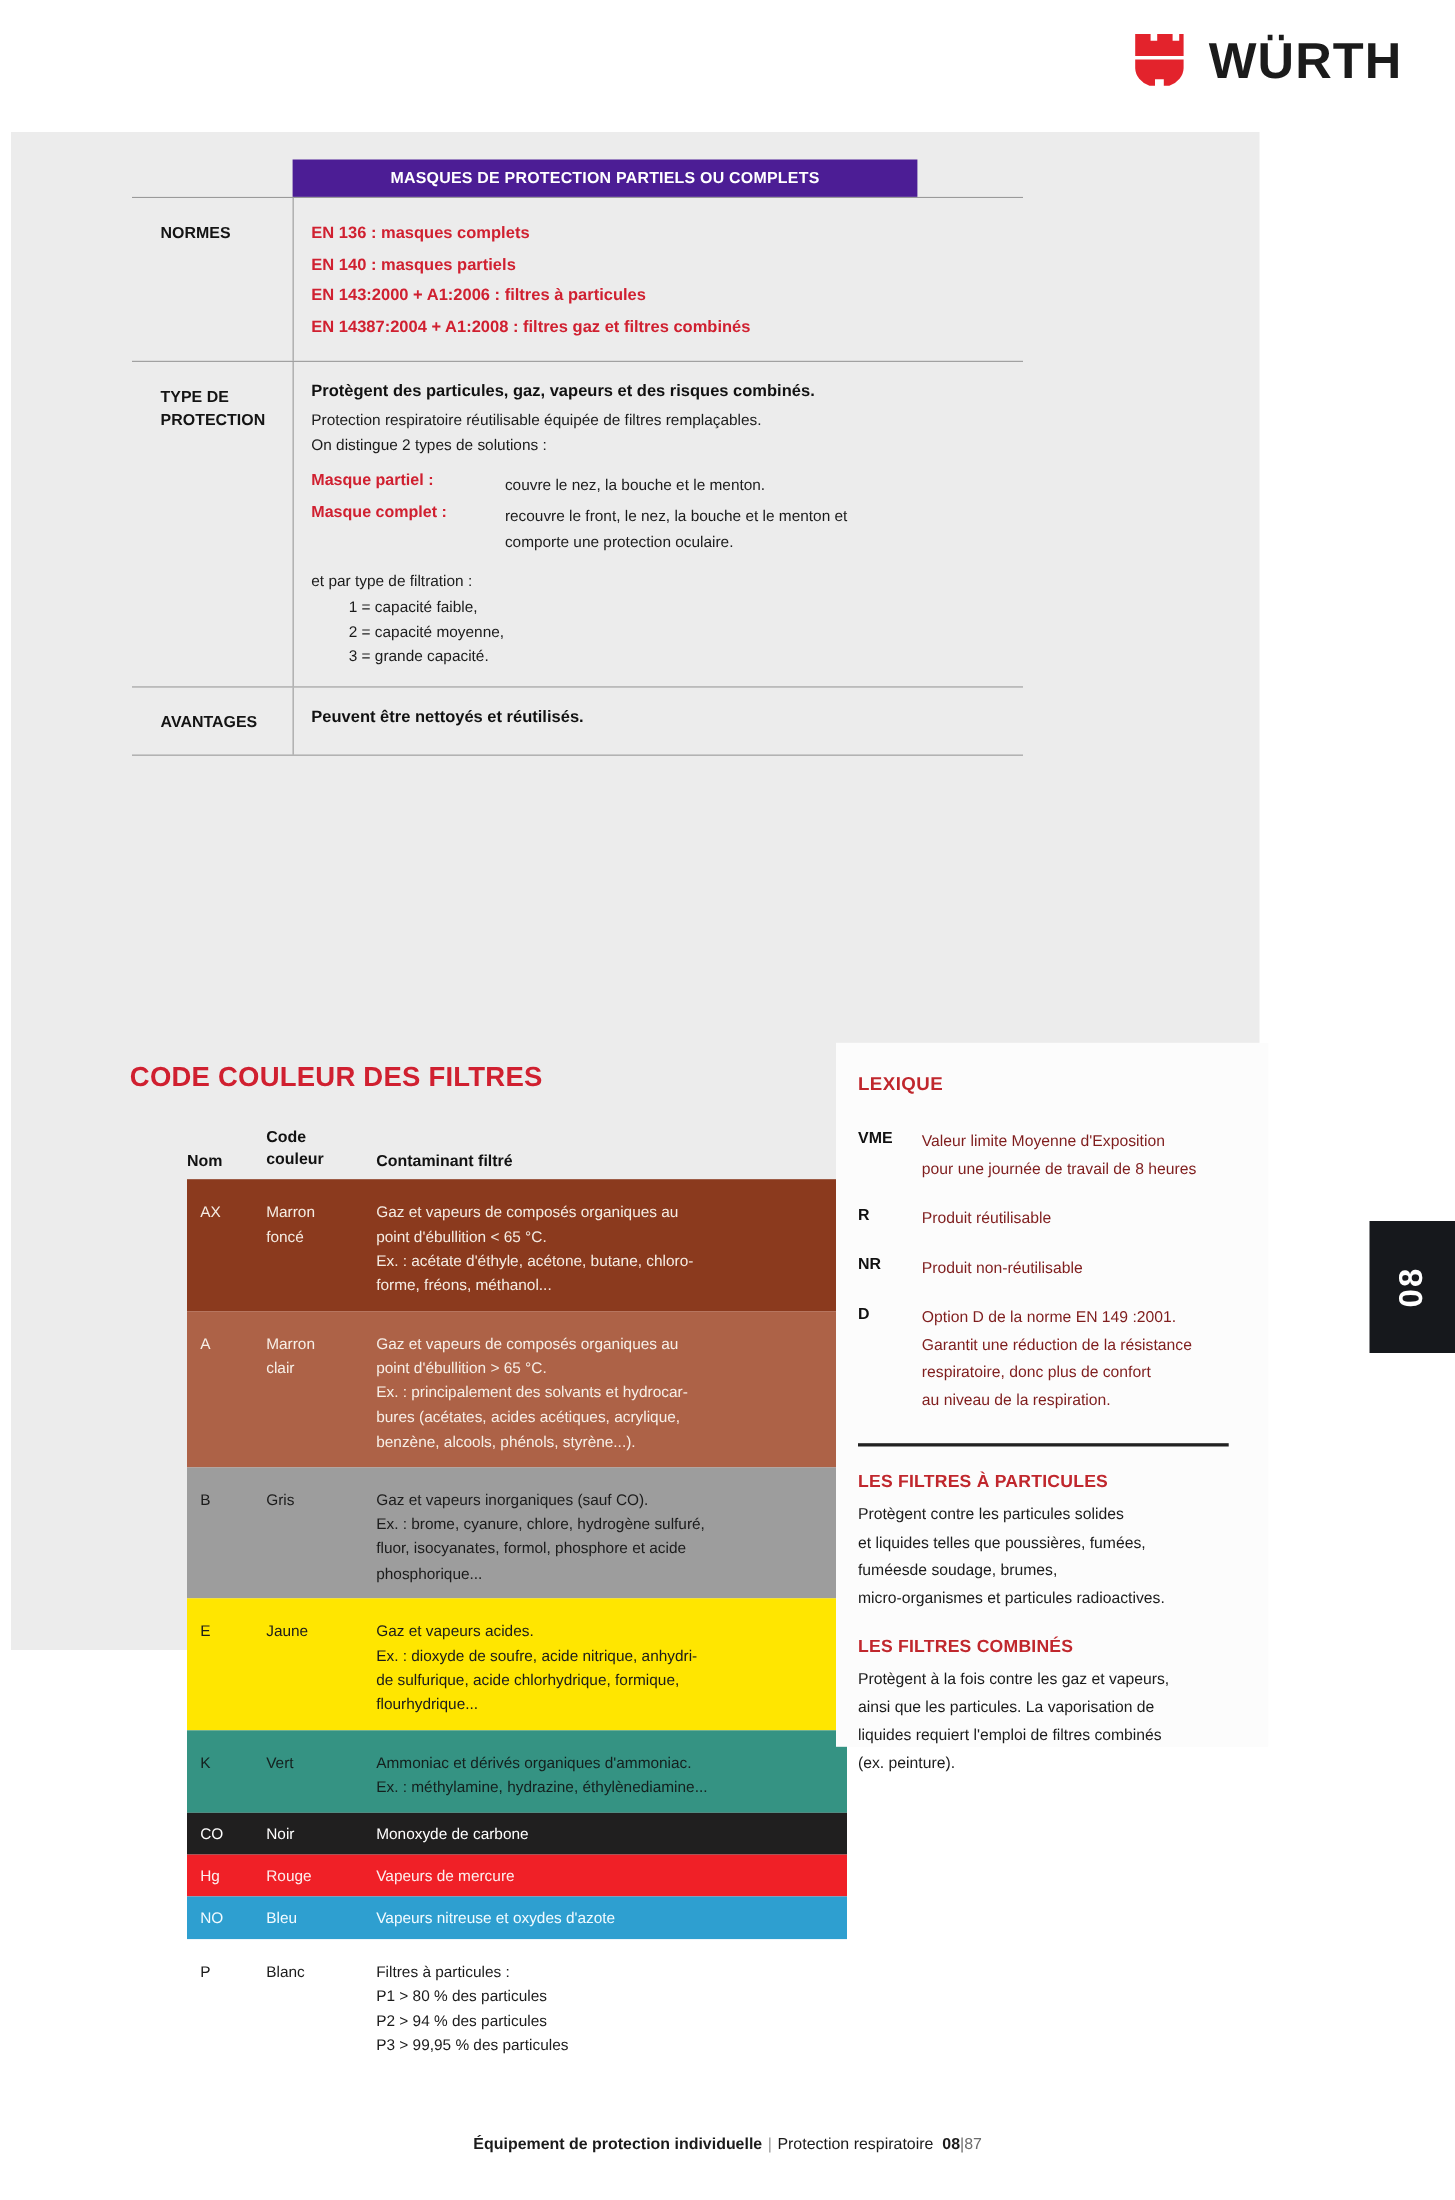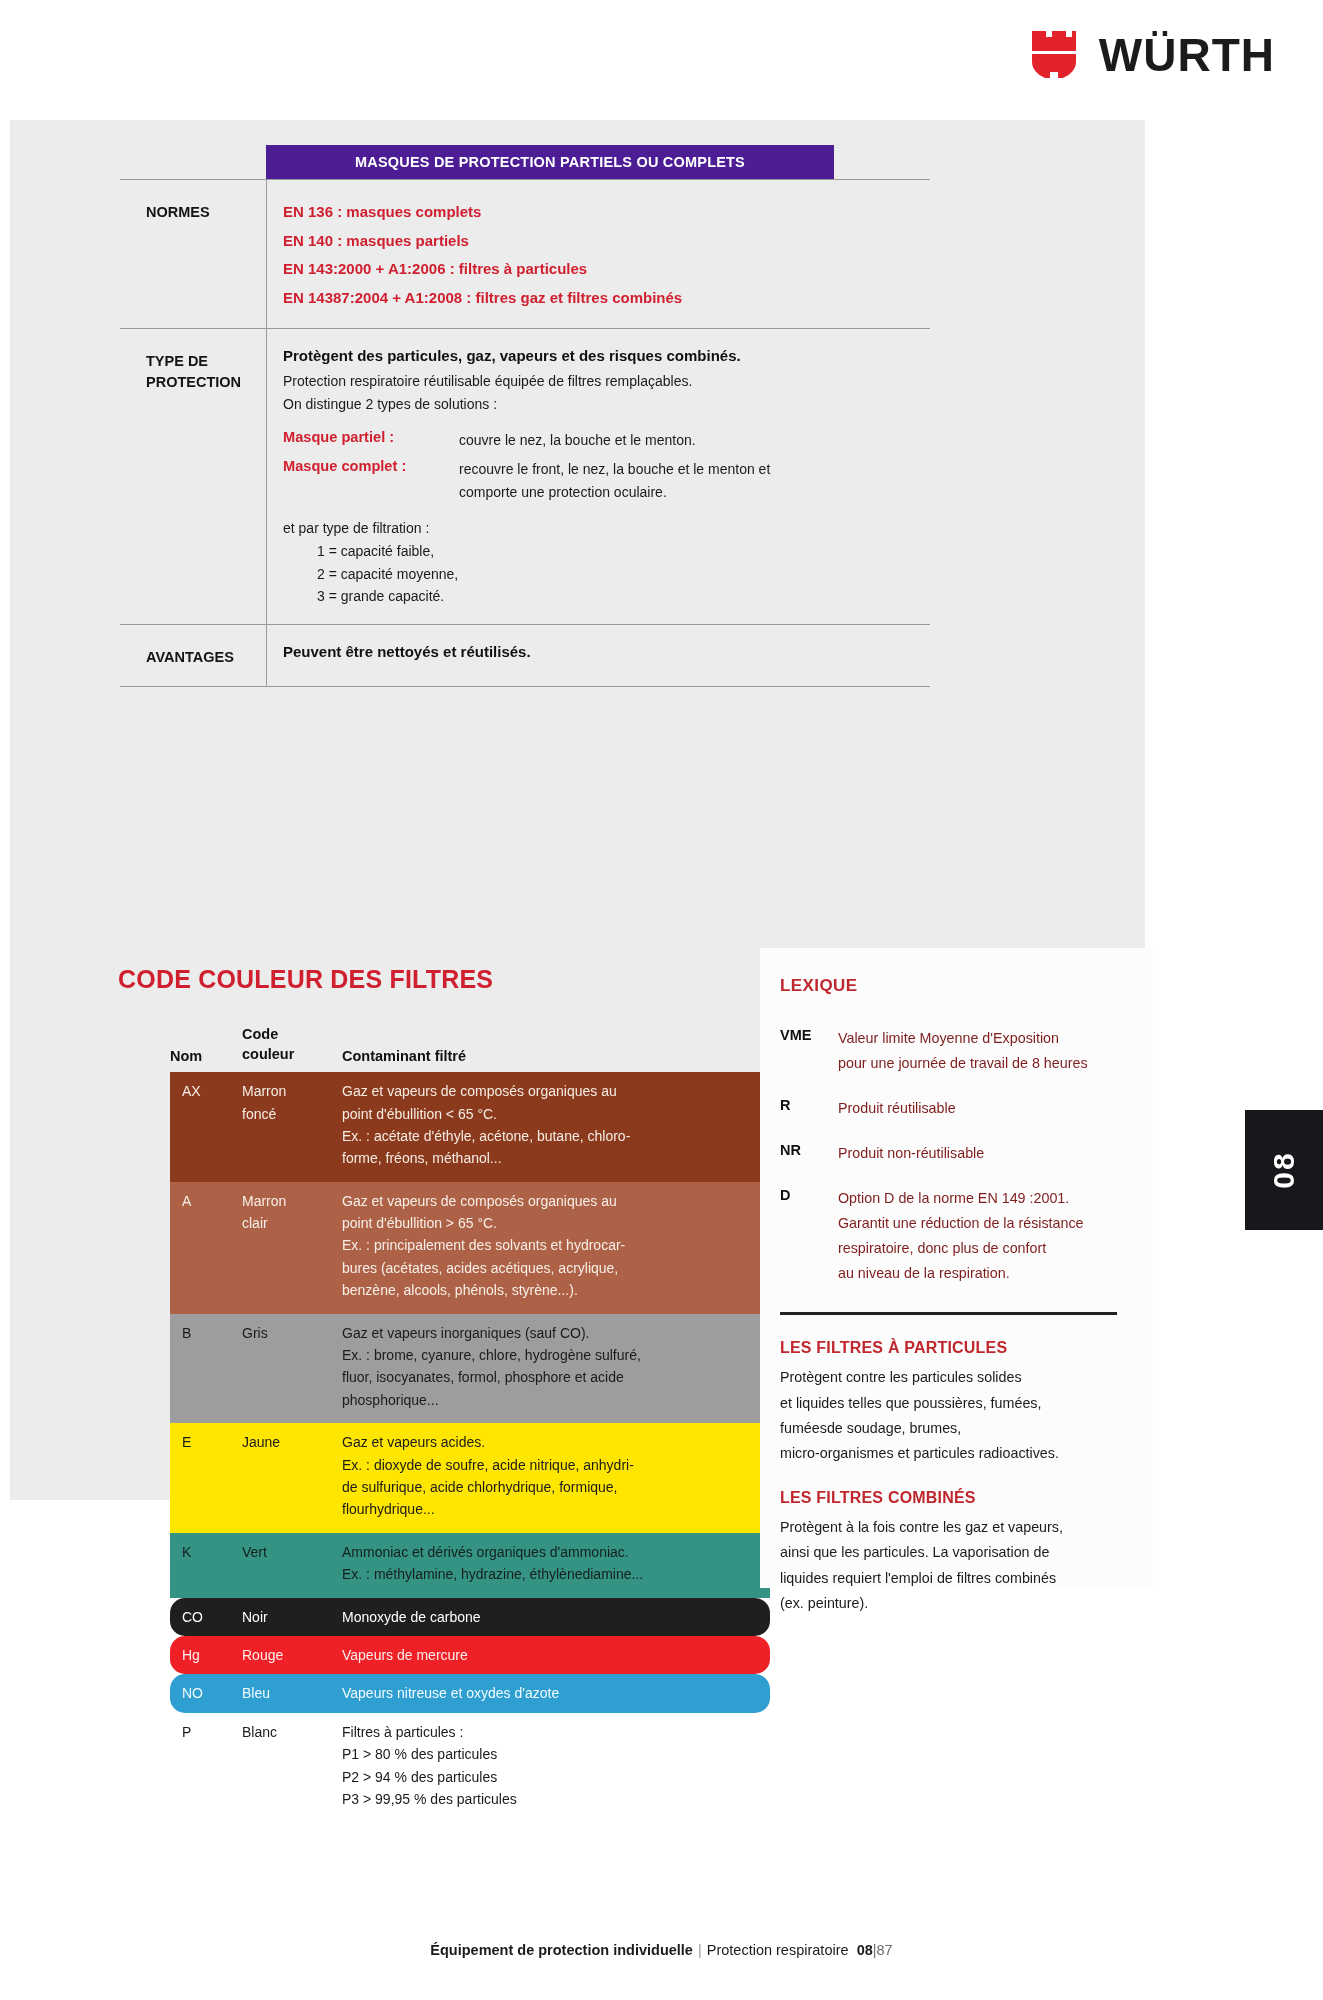--- a/index.html
+++ b/index.html
@@ -46,25 +46,25 @@
 
   
   .sec-title { position:absolute; left:108px; top:845px; color:#d02030; font-weight:bold; font-size:25px; letter-spacing:.2px; }
 
   
   .ctab { position: absolute; left: 160px; top: 905px; width: 600px; }
   .ctab-head { display: flex; align-items: flex-end; padding-bottom: 8px; }
   .ch-nom { width: 72px; flex:none; font-weight:bold; font-size:14.5px; color:#111; }
   .ch-code { width: 100px; flex:none; font-weight:bold; font-size:14.5px; color:#111; line-height:1.35; }
   .ch-cont { flex:1; font-weight:bold; font-size:14.5px; color:#111; }
-  .crow { display:flex; padding: 8px 12px 12px 12px; }
+  .crow { display:flex; padding: 18px 12px 12px 12px; }
   .c-nom { width: 60px; flex:none; font-size:14px; line-height:1.6; }
   .c-code { width: 100px; flex:none; font-size:14px; line-height:1.6; }
   .c-cont { flex:1; font-size:14px; line-height:1.6; }
-  .crow.compact { padding: 8px 12px 8px 12px; border-radius: 15px; }
+  .crow.compact { padding: 8px 12px 8px 12px; }
 
   
   .lex { position:absolute; left: 750px; top: 828px; width: 393px; height: 640px; background:#fcfcfc; padding: 28px 30px 0 20px; }
   .lex-title { color:#c0272d; font-weight:bold; font-size:17px; letter-spacing:.4px; margin-bottom: 30px; }
   .lex-row { display:flex; margin-bottom: 20px; }
   .lex-key { width: 58px; flex:none; font-weight:bold; font-size:14.5px; color:#111; padding-top:1px; }
   .lex-val { flex:1; font-size:14.3px; color:#7f1d1d; line-height:1.75; }
   .lex-rule { height: 3px; background:#222; margin: 26px 6px 24px 0; }
   .lex-h { color:#c0272d; font-weight:bold; font-size:16px; margin-bottom:8px; letter-spacing:.2px; }
   .lex-p { font-size:14.3px; color:#1b1b1b; line-height:1.78; margin-bottom: 22px; }

